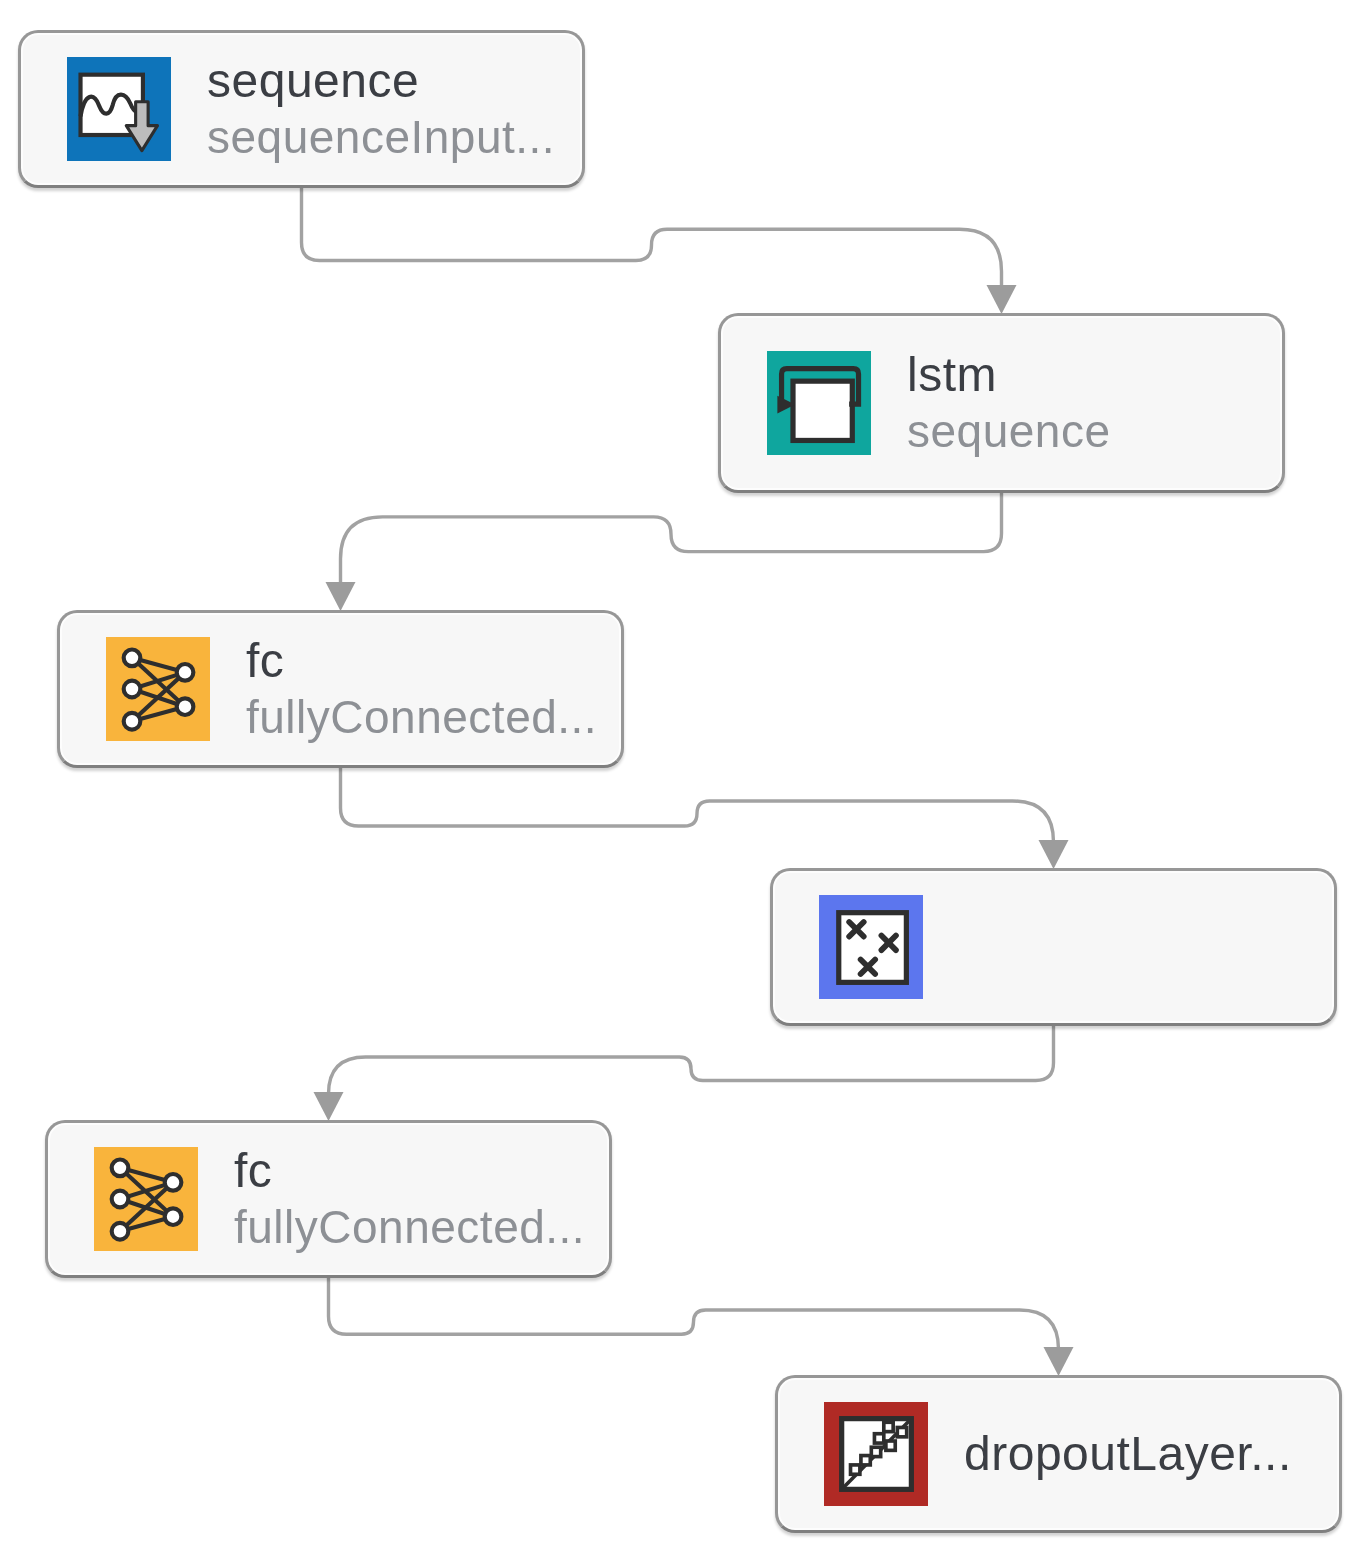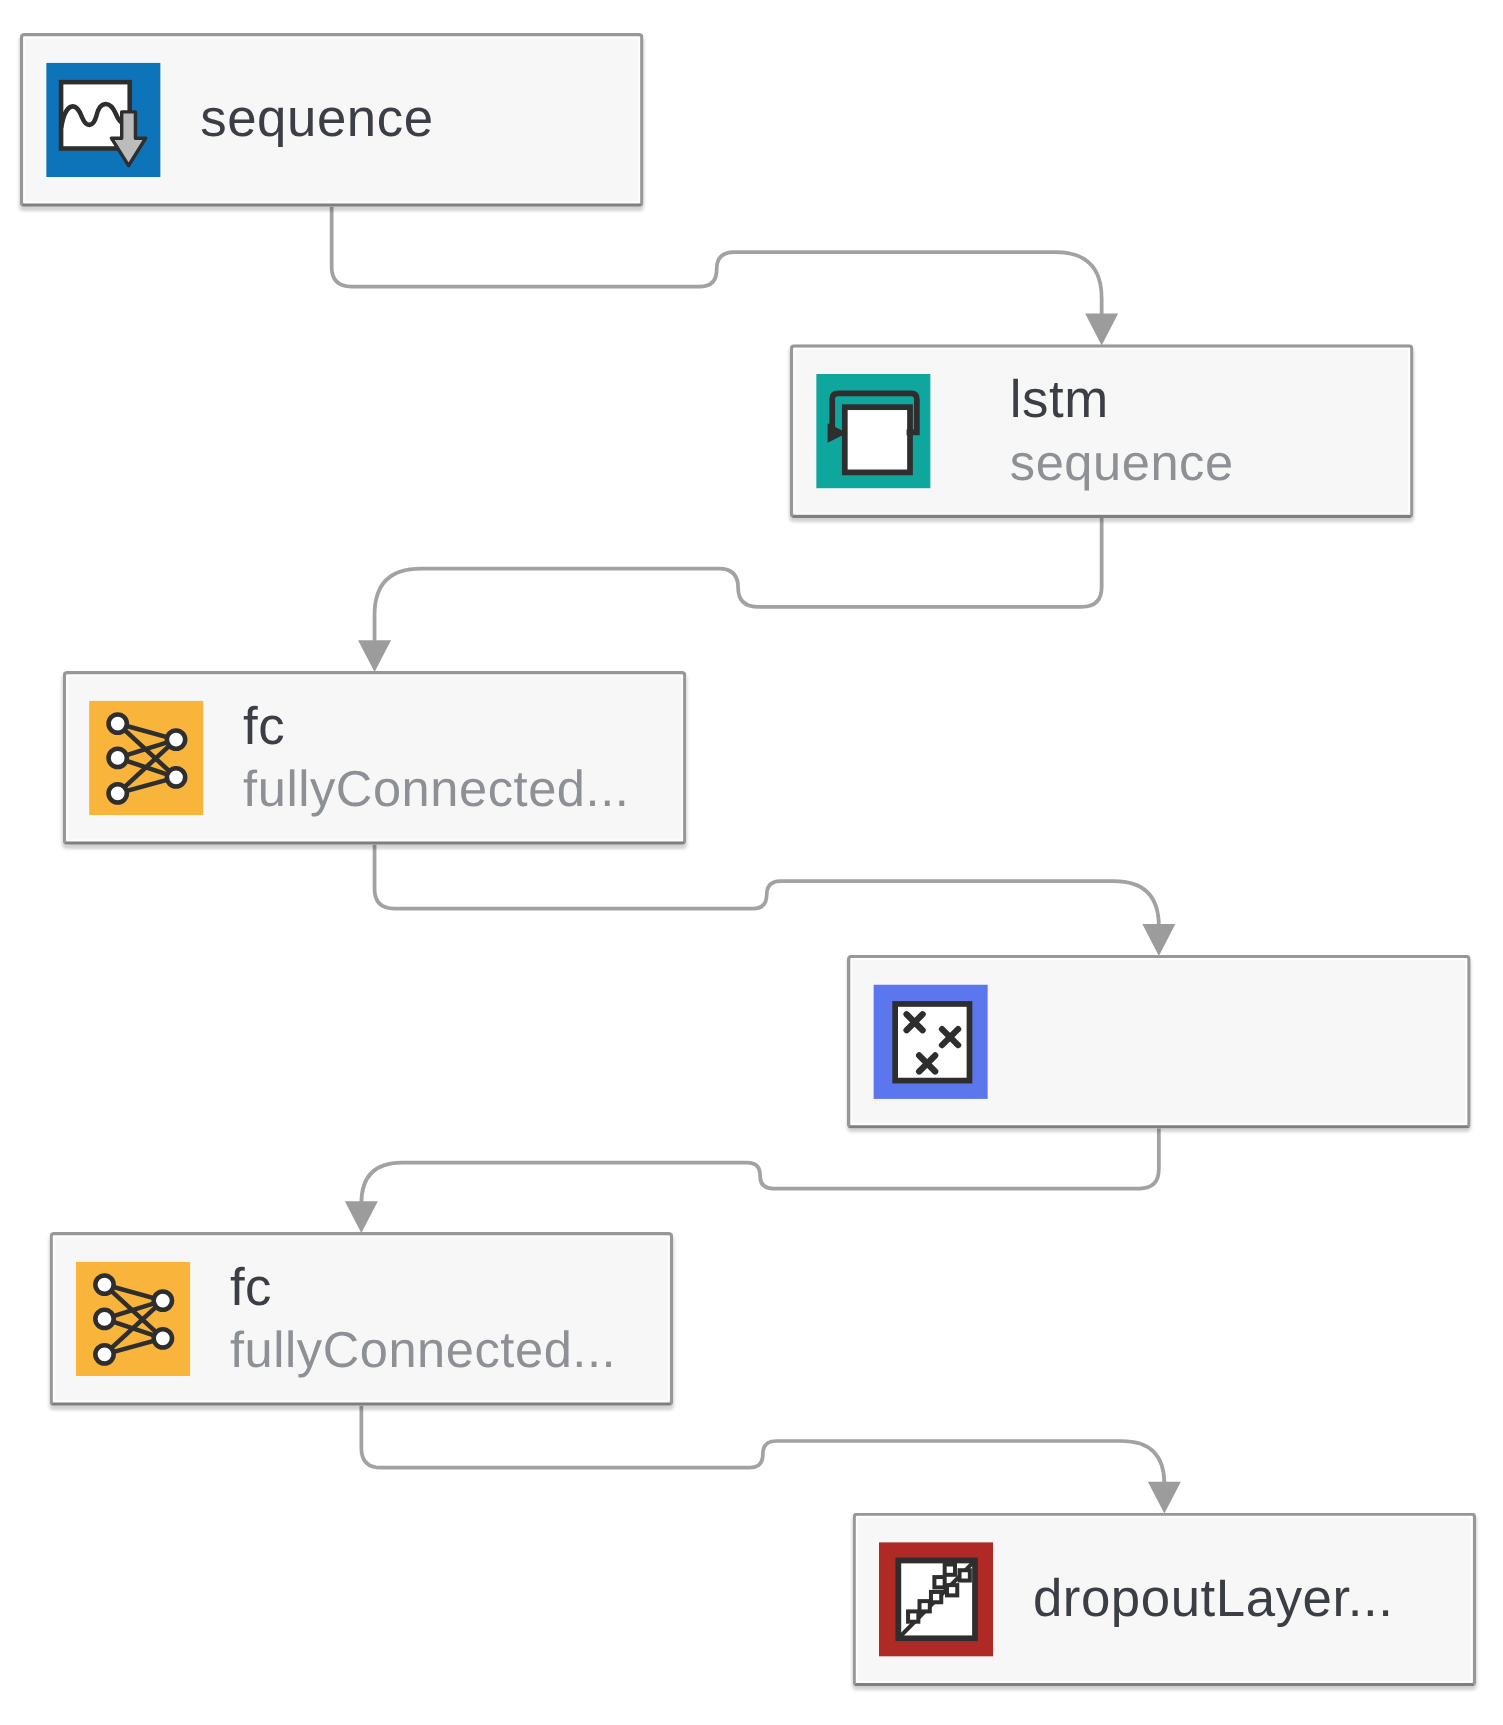--- a/index.html
+++ b/index.html
@@ -27,25 +27,25 @@
   #edges-layer .arrow {
     fill: #9c9c9c;
     stroke: none;
   }
   .node {
     position: absolute;
     box-sizing: border-box;
     background: #f7f7f7;
     border: 3px solid #979797;
     border-bottom-color: #7f7f7f;
-    border-radius: 4px;
+    border-radius: 20px;
     box-shadow: inset 0 0 0 2px #fdfdfd, 0 3px 3px rgba(0,0,0,0.18);
     display: flex;
     align-items: center;
-    padding-left: 21px;
+    padding-left: 46px;
   }
   .node .icon {
     width: 104px;
     height: 104px;
     flex: 0 0 auto;
   }
   .node .icon svg {
     width: 100%;
     height: 100%;
     display: block;
@@ -99,23 +99,24 @@
     <span class="icon">
     <svg viewBox="0 0 100 100" xmlns="http://www.w3.org/2000/svg">
       <rect width="100" height="100" fill="#0e74ba"></rect>
       <rect x="13" y="17" width="60" height="58" fill="#ffffff" stroke="#2e2e2e" stroke-width="4"></rect>
       <path d="M13 57 C 17 34, 26 34, 31 47 C 35 57, 41 57, 44 46 C 47 33, 56 33, 61 45 C 65 55, 70 55, 73 50" fill="none" stroke="#2e2e2e" stroke-width="4"></path>
       <path d="M66 43 L78 43 L78 66 L87 66 L72 90 L57 66 L66 66 Z" fill="#bcbcbc" stroke="#2e2e2e" stroke-width="3" stroke-linejoin="round"></path>
     </svg>
         </span>
     <span class="labels">
       <span class="title">sequence</span>
-    </span>
-  </div>
-      <div class="node" style="left: 718px; top: 313px; width: 567px; height: 158px; gap: 36px;">
+      <span class="subtitle">sequenceInput...</span>
+    </span>
+  </div>
+      <div class="node" style="left: 718px; top: 313px; width: 567px; height: 180px;">
     <span class="icon">
     <svg viewBox="0 0 100 100" xmlns="http://www.w3.org/2000/svg">
       <rect width="100" height="100" fill="#0fa69e"></rect>
       <rect x="25" y="29" width="57" height="57" fill="#ffffff" stroke="#2e2e2e" stroke-width="5"></rect>
       <path d="M79 51 L88 51 L88 22 Q88 17 83 17 L19 17 Q14 17 14 22 L14 51" fill="none" stroke="#2e2e2e" stroke-width="5"></path>
       <path d="M10 43 L10 60 L27 51.5 Z" fill="#2e2e2e"></path>
     </svg>
         </span>
     <span class="labels">
       <span class="title">lstm</span>

